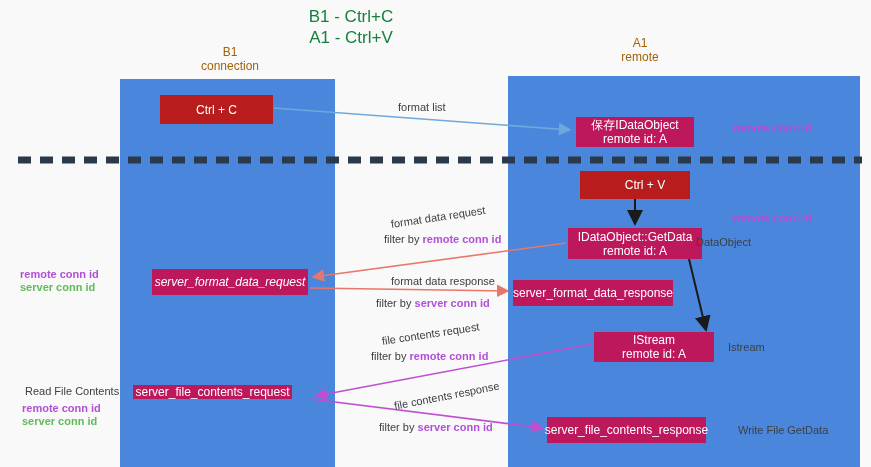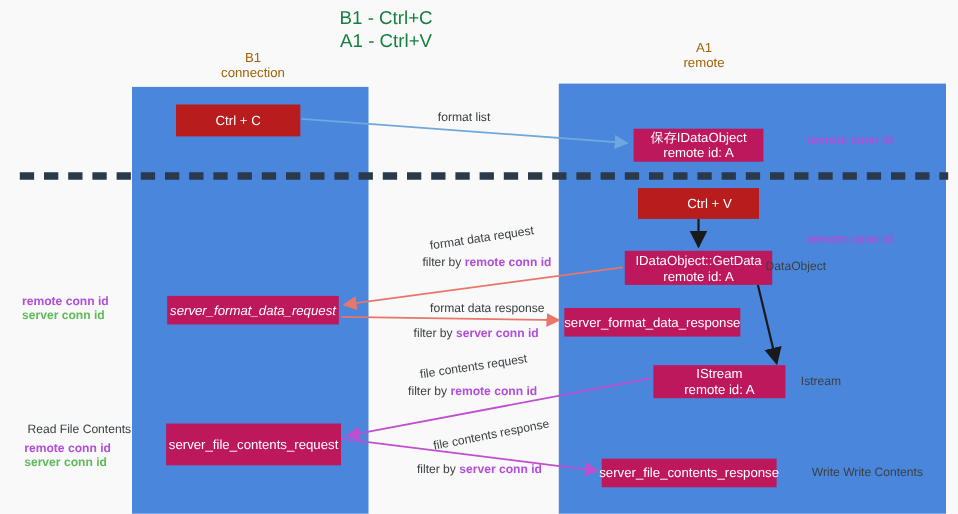--- a/index.html
+++ b/index.html
@@ -46,21 +46,21 @@
   .node.green{background:#b91c1c;}
   .node.orange{background:#be185d;}
 
   #n-ctrlc   {left:160px;top:95px;width:113px;height:29px;}
   #n-ctrlv   {left:580px;top:171px;width:110px;height:28px;padding-left:20px;}
   #n-idataobj{left:576px;top:117px;width:118px;height:30px;}
   #n-getdata {left:568px;top:228px;width:134px;height:31px;}
   #n-sfdreq  {left:152px;top:269px;width:156px;height:26px;font-style:italic;}
   #n-sfdresp {left:513px;top:280px;width:160px;height:26px;}
   #n-istream {left:594px;top:332px;width:120px;height:30px;}
-  #n-sfcreq  {left:151px;top:385px;width:159px;height:38px;}
+  #n-sfcreq  {left:133px;top:385px;width:159px;height:14px;}
   #n-sfcresp {left:547px;top:417px;width:159px;height:26px;}
 
   
   .lbl{position:absolute;font-size:11px;line-height:13px;white-space:nowrap;}
   .lbl.plain{color:#3c4043;}
   .lbl.purple{color:#b14fd8;font-weight:bold;}
   .lbl.green{color:#5fbb58;font-weight:bold;}
   .lbl.rot-a{transform:rotate(-8.5deg);transform-origin:left top;}
   .lbl.rot-b{transform:rotate(-11deg);transform-origin:left top;}
   .mix{position:absolute;font-size:11px;line-height:13px;white-space:nowrap;color:#3c4043;}
@@ -183,16 +183,16 @@
 
     <div class="lbl plain" id="t-readfc">Read File Contents</div>
     <div class="lbl purple" id="t-left2-rci">remote conn id</div>
     <div class="lbl green" id="t-left2-sci">server conn id</div>
 
     <div class="lbl plain rot-b" id="t-fcresp">file contents response</div>
     <div class="mix rot-b" id="t-fcresp-f">
       <span>filter by </span><b class="purple">server conn id</b>
     </div>
 
-    <div class="lbl plain" id="t-writefc">Write Write Contents</div>
+    <div class="lbl plain" id="t-writefc">Write File GetData</div>
 
   </div>
 </div>
 
 </body></html>

